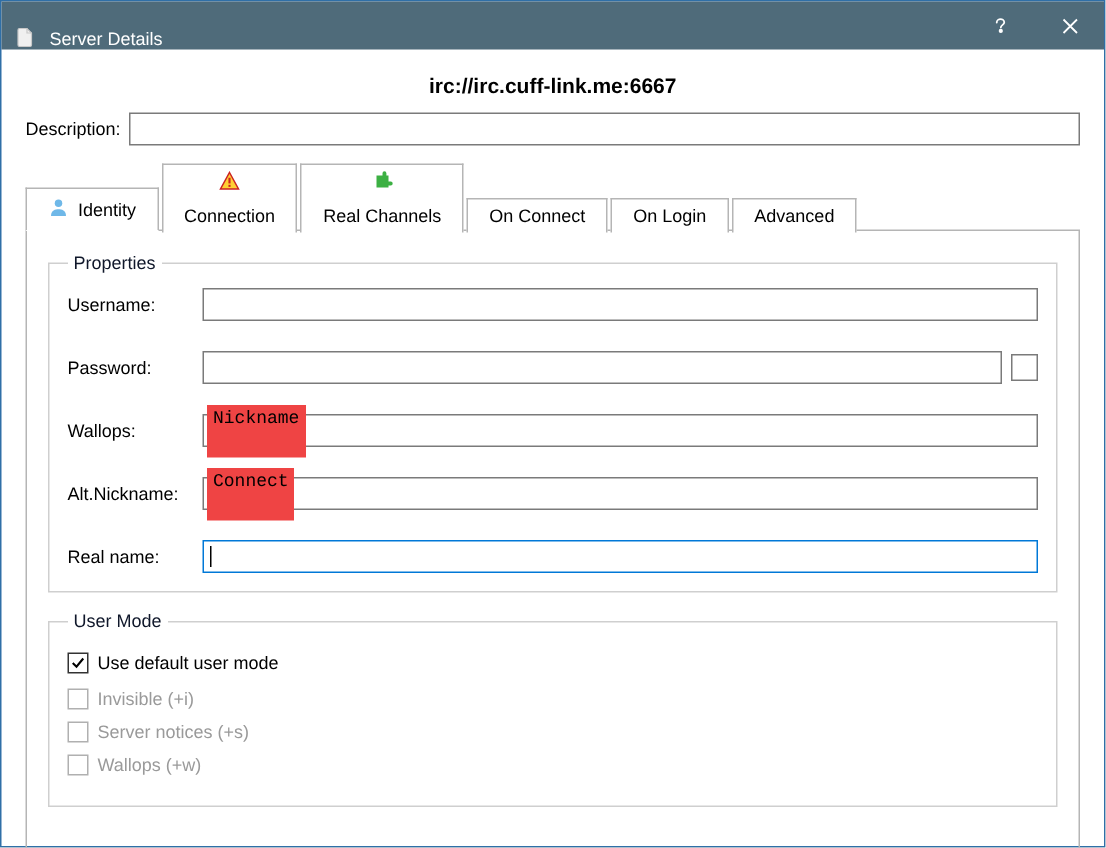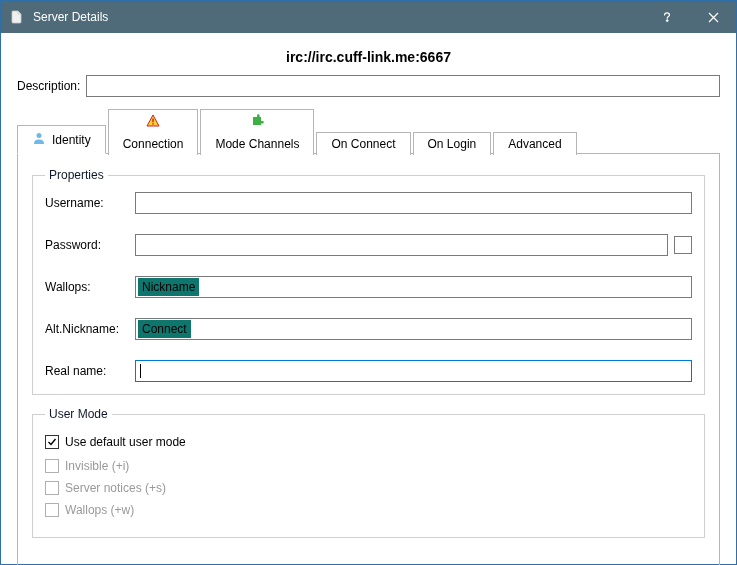--- a/index.html
+++ b/index.html
@@ -18,21 +18,21 @@
     border: 1px solid #2f6fa7;
     box-shadow: 0 4px 24px rgba(0,0,0,0.3);
     display: flex;
     flex-direction: column;
   }
   .titlebar {
     background: #4f6b7a;
     color: #ffffff;
     height: 36px;
     display: flex;
-    align-items: center;
+    align-items: flex-end;
     padding: 0 0 0 8px;
   }
   .titlebar .app-icon {
     width: 16px; height: 16px;
     margin-right: 8px;
     display:flex;align-items:center;justify-content:center;
   }
   .titlebar .title-text {
     font-size: 12px;
   }
@@ -129,25 +129,26 @@
   .form-row .lbl {
     width: 90px;
     font-size: 12px;
   }
   .form-row .field {
     flex: 1;
     display: flex;
     align-items: center;
   }
   .hl {
-    background: #0f766e;
+    background: #ef4444;
     display: inline-block;
     padding: 0 4px;
     line-height: 18px;
-    height: 18px;
+    height: 35px;
+    font-family: Liberation Mono, monospace;
   }
   .input-wrap {
     flex:1;
     border: 1px solid #7a7a7a;
     height: 22px;
     display:flex;
     align-items:center;
     padding: 0 2px;
     background:#fff;
   }
@@ -257,21 +258,21 @@
             </svg>
         </span>
         <span>Connection</span>
       </div>
       <div class="tab">
         <span>
           <svg viewBox="0 0 14 14">
               <path d="M3 3 H7 V1.5 A1.3 1.3 0 0 1 9.6 1.5 V3 H11 V7 H12.5 A1.3 1.3 0 0 1 12.5 9.6 H11 V11 H3 Z" fill="#3cb043"></path>
             </svg>
         </span>
-        <span>Mode Channels</span>
+        <span>Real Channels</span>
       </div>
       <div class="tab">
         <span>On Connect</span>
       </div>
       <div class="tab">
         <span>On Login</span>
       </div>
       <div class="tab">
         <span>Advanced</span>
       </div>

